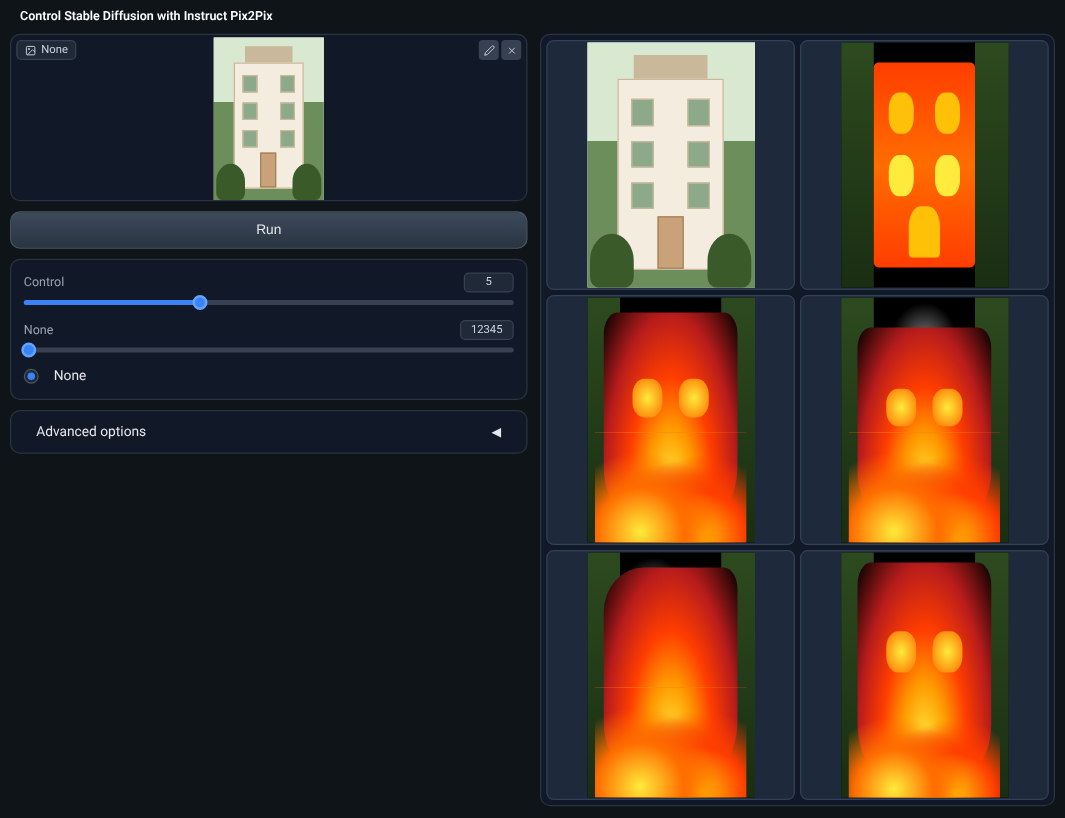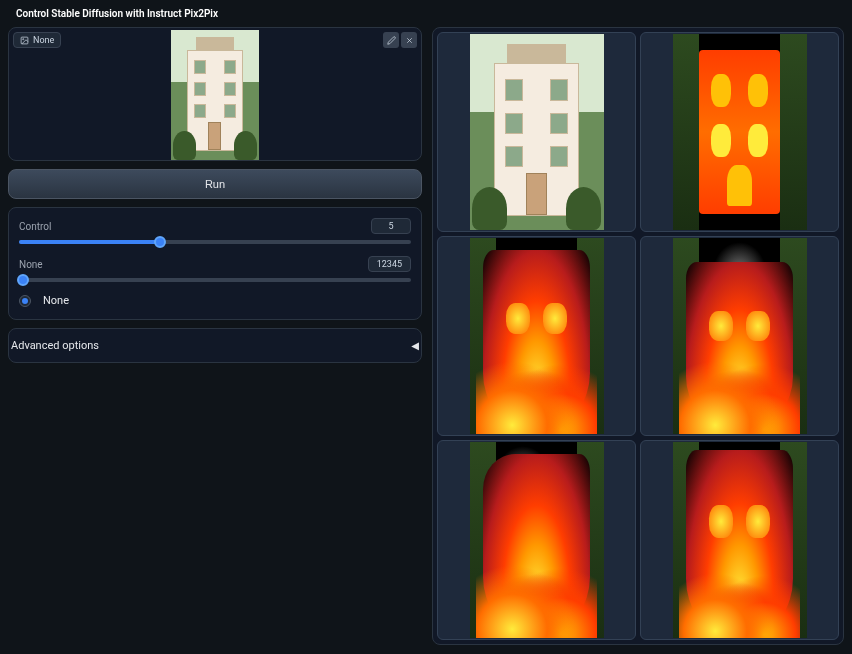--- a/index.html
+++ b/index.html
@@ -112,21 +112,21 @@
     width: 12px; height: 12px; background: #3b82f6; border: 2px solid #60a5fa; border-radius: 50%;
   }
   .radio-row { display: flex; align-items: flex-end; gap: 12px; margin-top: 6px; }
   .radio {
     width: 12px; height: 12px; border-radius: 50%;
     border: 1px solid #4b5563; display: flex; align-items: center; justify-content: center;
     background: #1f2937;
   }
   .radio-dot { width: 6px; height: 6px; border-radius: 50%; background: #3b82f6; }
   .accordion {
-    padding: 10px 2px;
+    padding: 10px 20px;
     display: flex; justify-content: space-between; align-items: center;
     cursor: pointer;
     text-align: right;
   }
   .accordion-caret { font-size: 10px; }
 
   .gallery {
     background: #111827;
     border: 1px solid #2a3441;
     border-radius: 8px;

